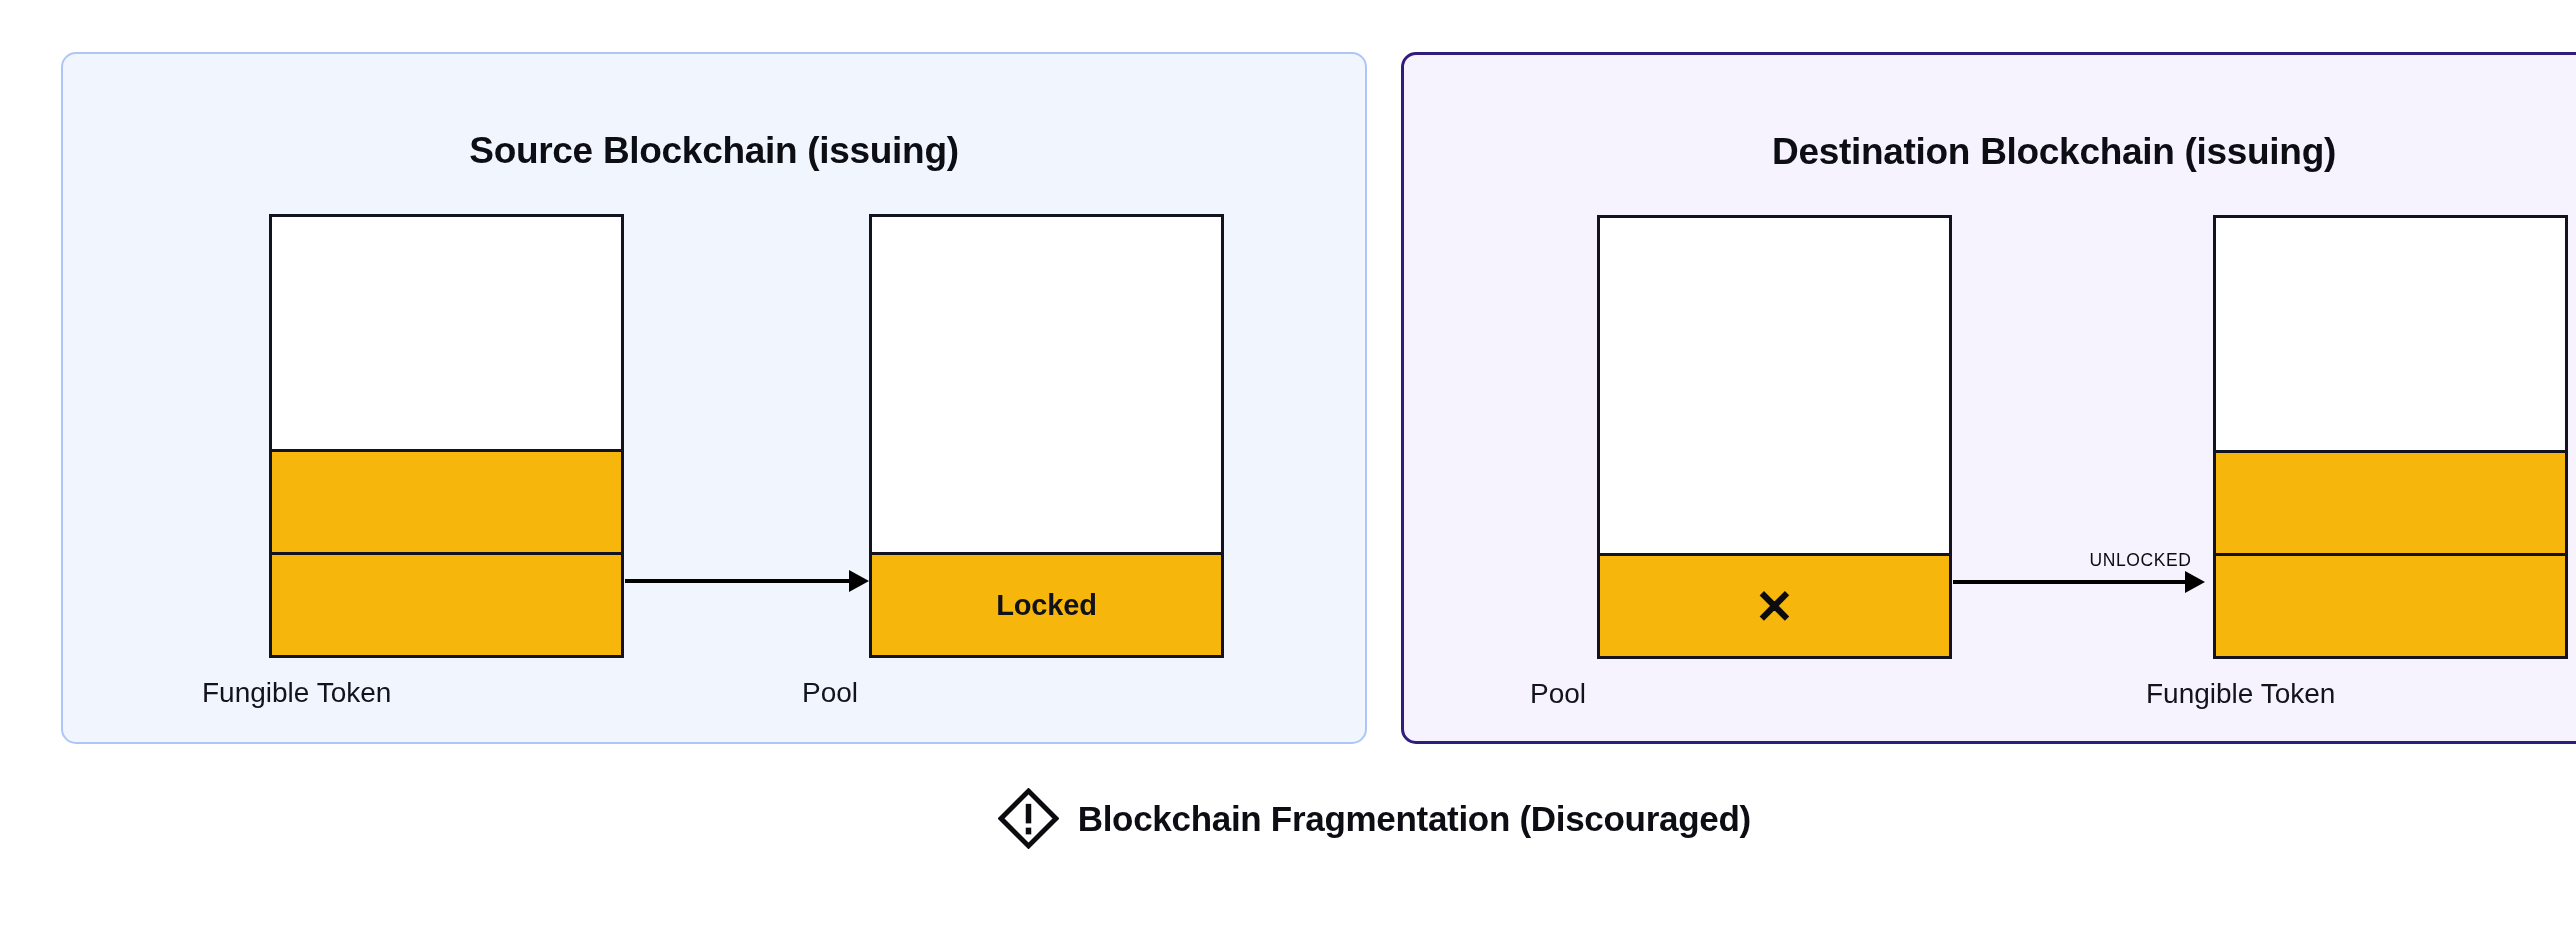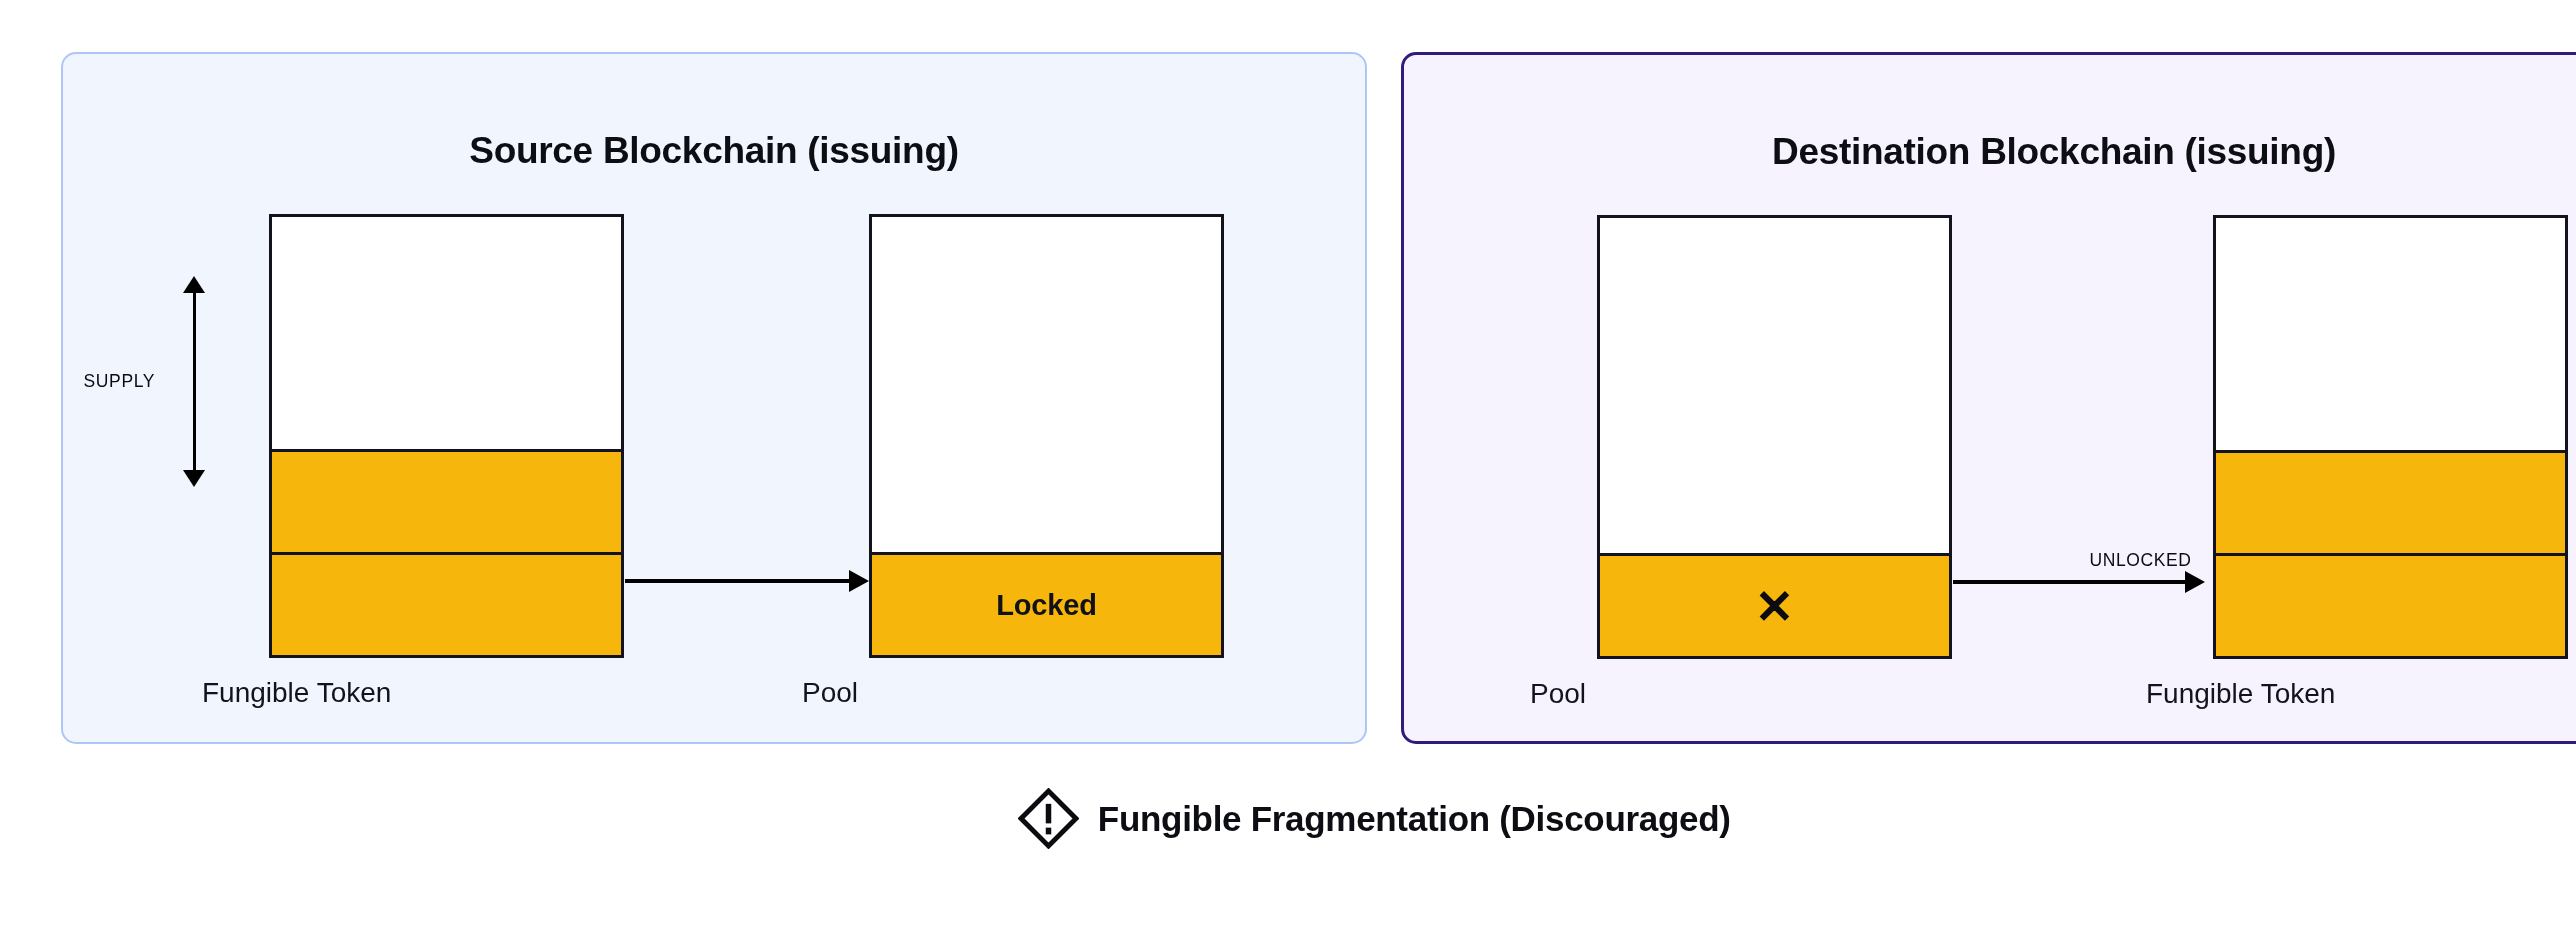--- a/index.html
+++ b/index.html
@@ -218,28 +218,20 @@
 </style>
 </head>
 <body>
 
 <div id="stage">
 
   <div class="panel panel-source">
 
     <div class="panel-title">Source Blockchain (issuing)</div>
 
-    <div class="supply supply-left" style="left:20.6px; top:222px;">
-      <div class="supply-arrow">
-        <div class="head head-up"></div>
-        <div class="shaft"></div>
-        <div class="head head-down"></div>
-      </div>
-      <div class="supply-label">SUPPLY</div>
-    </div>
 
     <div class="bar-group" style="left:206px; top:160px;">
       <div class="bar">
         <div class="seg seg-empty"></div>
         <div class="seg" style="height:23.5%;">
           <span class="seg-label"></span>
         </div>
         <div class="seg" style="height:23.5%;">
           <span class="seg-label"></span>
         </div>
@@ -298,17 +290,17 @@
     </div>
 
   </div>
 
   <div class="footer">
     <svg class="warn-icon" width="61" height="61" viewBox="0 0 100 100">
       <polygon points="50,5 95,50 50,95 5,50" fill="none" stroke="#0b0b10" stroke-width="8"></polygon>
       <rect x="45.5" y="26" width="9" height="32" fill="#0b0b10"></rect>
       <rect x="45.5" y="65" width="9" height="11" fill="#0b0b10"></rect>
     </svg>
-    <div class="footer-text">Fungible Fragmentation (Discouraged)</div>
+    <div class="footer-text">Blockchain Fragmentation (Discouraged)</div>
   </div>
 
 </div>
 
 
 </body></html>

